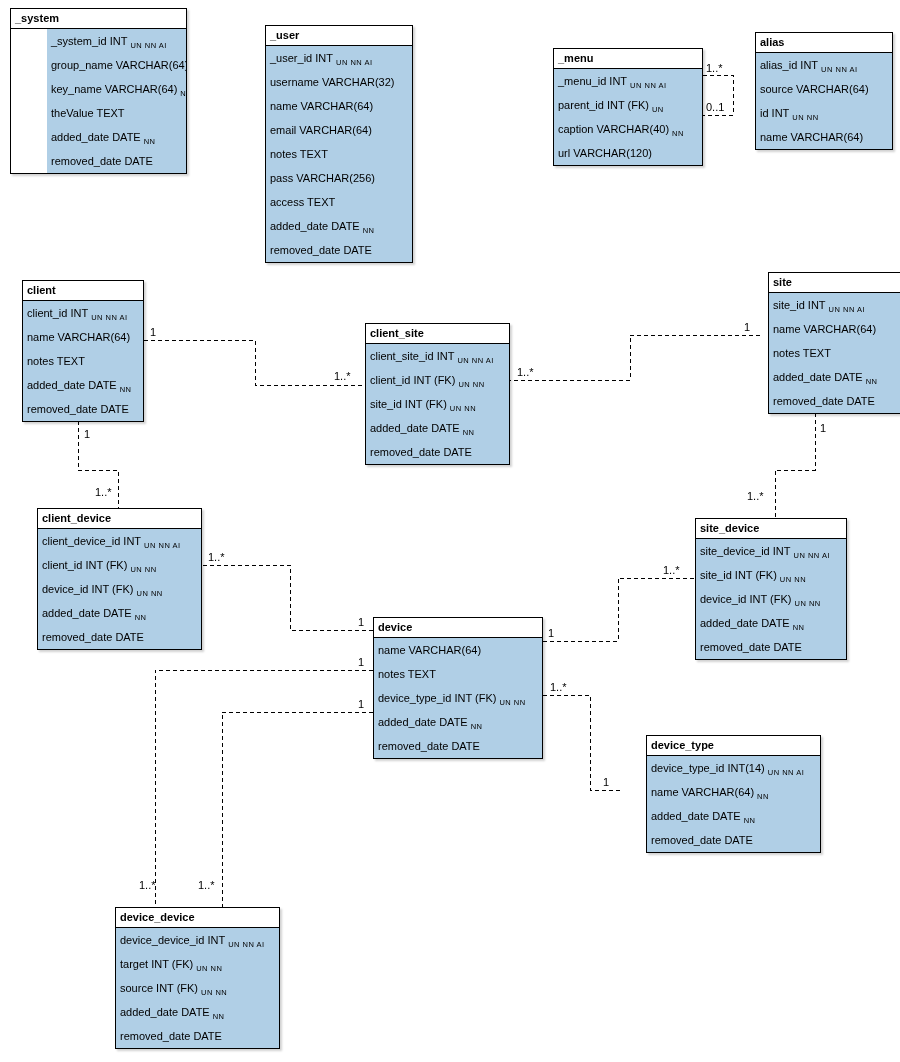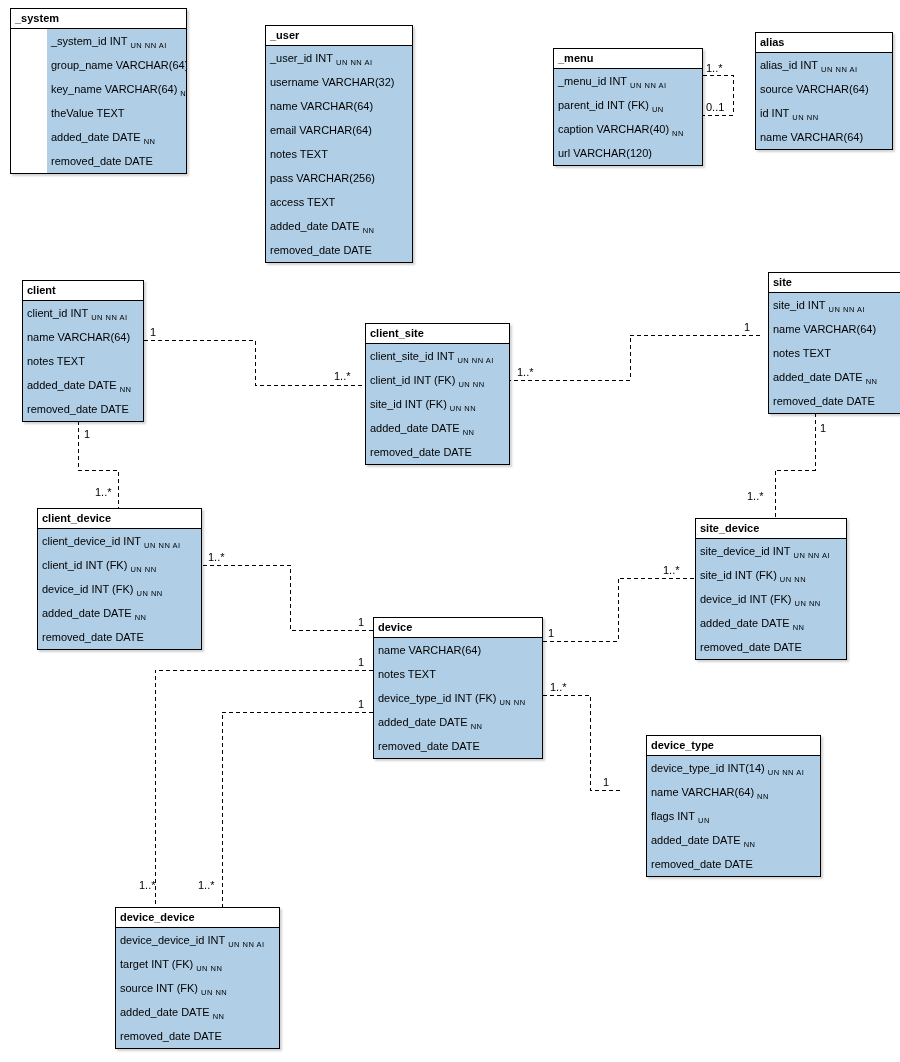--- a/index.html
+++ b/index.html
@@ -172,21 +172,20 @@
         <div class="field-row"><span>device_type_id INT (FK)</span><span class="flags">UN NN</span></div>
         <div class="field-row"><span>added_date DATE</span><span class="flags">NN</span></div>
         <div class="field-row"><span>removed_date DATE</span></div>
       </div>
     </div>
     <div class="entity" style="left: 622px; top: 735px; width: 175px; border-color: rgb(0, 0, 0); margin-left: 24px;">
       <div class="entity-header" style="background: rgb(255, 255, 255);">device_type</div>
       <div class="entity-body" style="background: rgb(176, 207, 230);">
         <div class="field-row"><span>device_type_id INT(14)</span><span class="flags">UN NN AI</span></div>
         <div class="field-row"><span>name VARCHAR(64)</span><span class="flags">NN</span></div>
-        <div class="field-row"><span>flags INT</span><span class="flags">UN</span></div>
         <div class="field-row"><span>added_date DATE</span><span class="flags">NN</span></div>
         <div class="field-row"><span>removed_date DATE</span></div>
       </div>
     </div>
     <div class="entity" style="left: 115px; top: 907px; width: 165px; border-color: rgb(0, 0, 0);">
       <div class="entity-header" style="background: rgb(255, 255, 255);">device_device</div>
       <div class="entity-body" style="background: rgb(176, 207, 230);">
         <div class="field-row"><span>device_device_id INT</span><span class="flags">UN NN AI</span></div>
         <div class="field-row"><span>target INT (FK)</span><span class="flags">UN NN</span></div>
         <div class="field-row"><span>source INT (FK)</span><span class="flags">UN NN</span></div>

